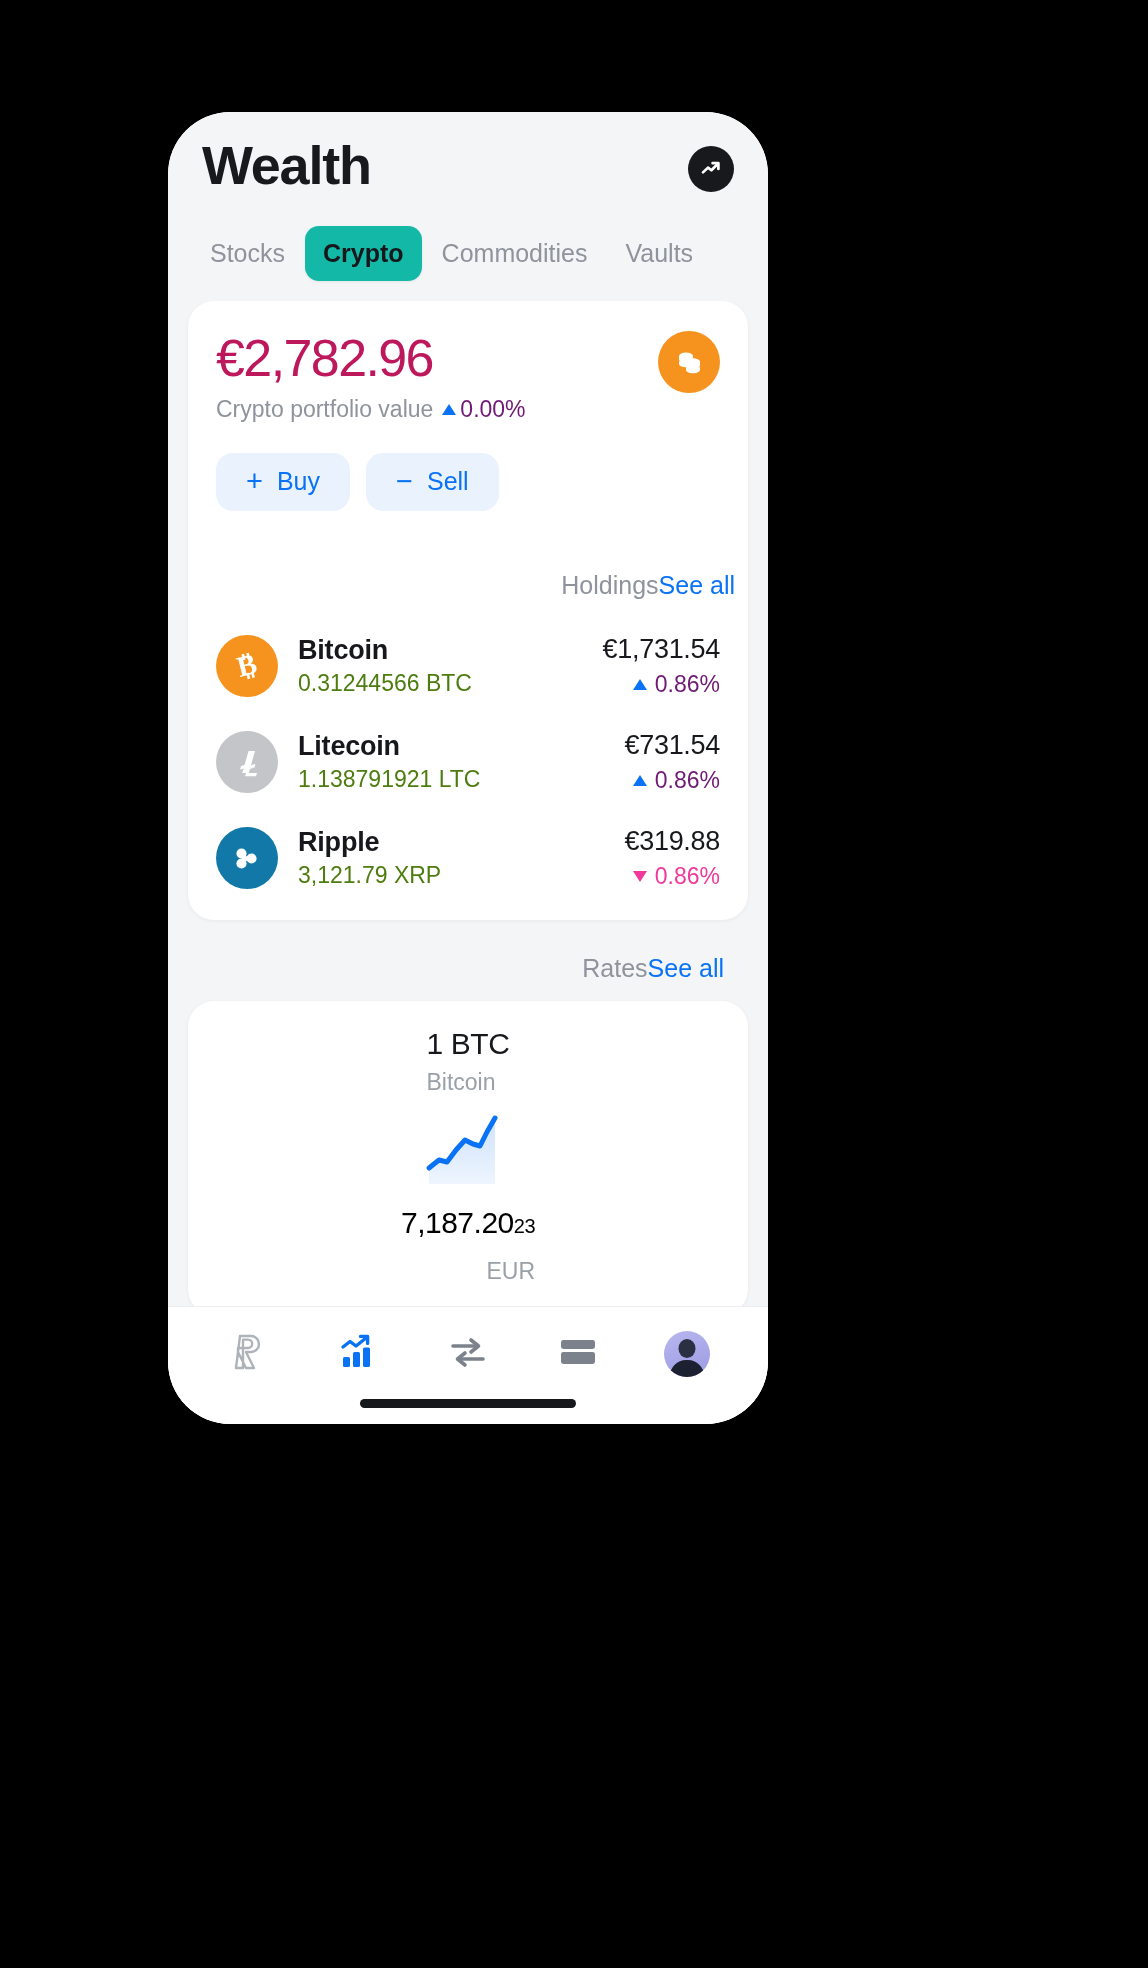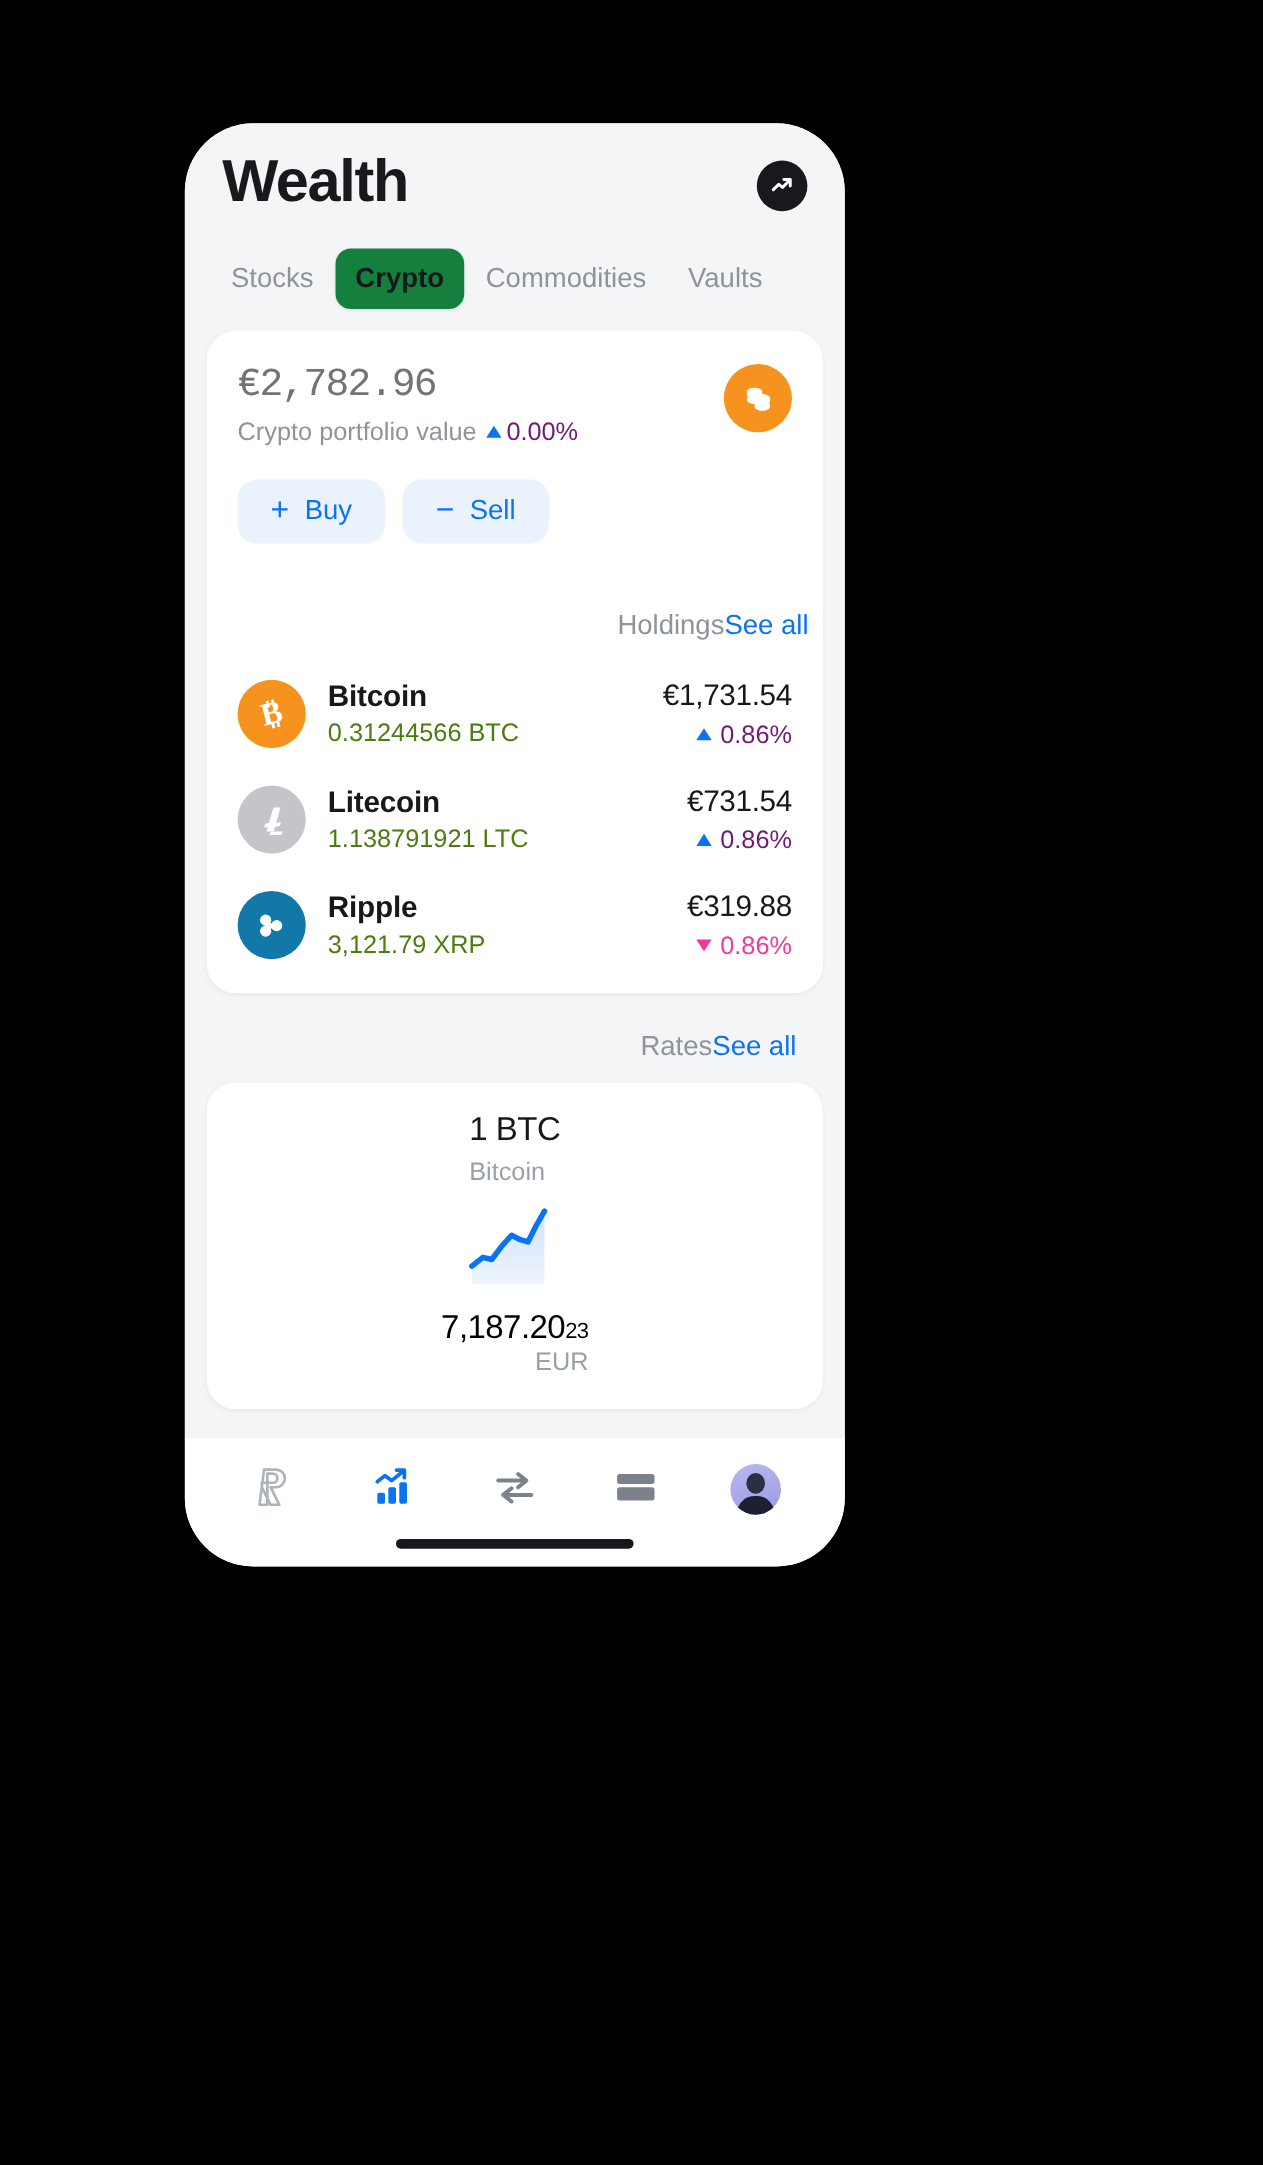--- a/index.html
+++ b/index.html
@@ -141,21 +141,21 @@
     padding: 13px 18px;
     border-radius: 14px;
     background: transparent;
     border: none;
     font-family: "Liberation Sans", sans-serif;
     cursor: pointer;
     white-space: nowrap;
   }
 
   .tab.active {
-    background: #15803d;
+    background: #14b8a6;
     color: #15171b;
     font-weight: bold;
     box-shadow: 0 1px 3px rgba(20,23,28,.07);
   }
 
   
   .body-scroll {
     flex: 1 1 auto;
     overflow: hidden;
     padding: 0 20px;
@@ -171,26 +171,25 @@
   
   .balance-card { padding: 30px 28px 26px 28px; }
 
   .balance-top {
     display: flex;
     align-items: flex-start;
     justify-content: space-between;
   }
 
   .balance-amount {
-    font-size: 36px;
+    font-size: 52px;
     font-weight: normal;
-    color: #737373;
+    color: #be185d;
     letter-spacing: -1.6px;
     line-height: 1.05;
-    font-family: Liberation Mono, monospace;
   }
 
   .balance-sub {
     margin-top: 10px;
     font-size: 23px;
     color: #8e939c;
     display: flex;
     align-items: center;
     gap: 9px;
   }
@@ -283,21 +282,21 @@
     gap: 14px;
     flex-direction: column;
   }
 
   .rate-left .rate-pair { font-size: 30px; color: #16181c; letter-spacing: -.4px; }
   .rate-left .rate-name { font-size: 23px; color: #9aa0a8; margin-top: 8px; }
 
   .rate-right { text-align: right; }
   .rate-price { font-size: 30px; color: #000000; letter-spacing: -.5px; }
   .rate-price .frac { font-size: 20px; }
-  .rate-cur { font-size: 23px; color: #9aa0a8; margin-top: 0; }
+  .rate-cur { font-size: 23px; color: #9aa0a8; margin-top: 18px; }
 
   
   .bottom-bar {
     position: absolute;
     left: 0; right: 0; bottom: 0;
     height: 118px;
     background: #ffffff;
     border-top: 1px solid #eceef1;
     display: flex;
     align-items: center;

